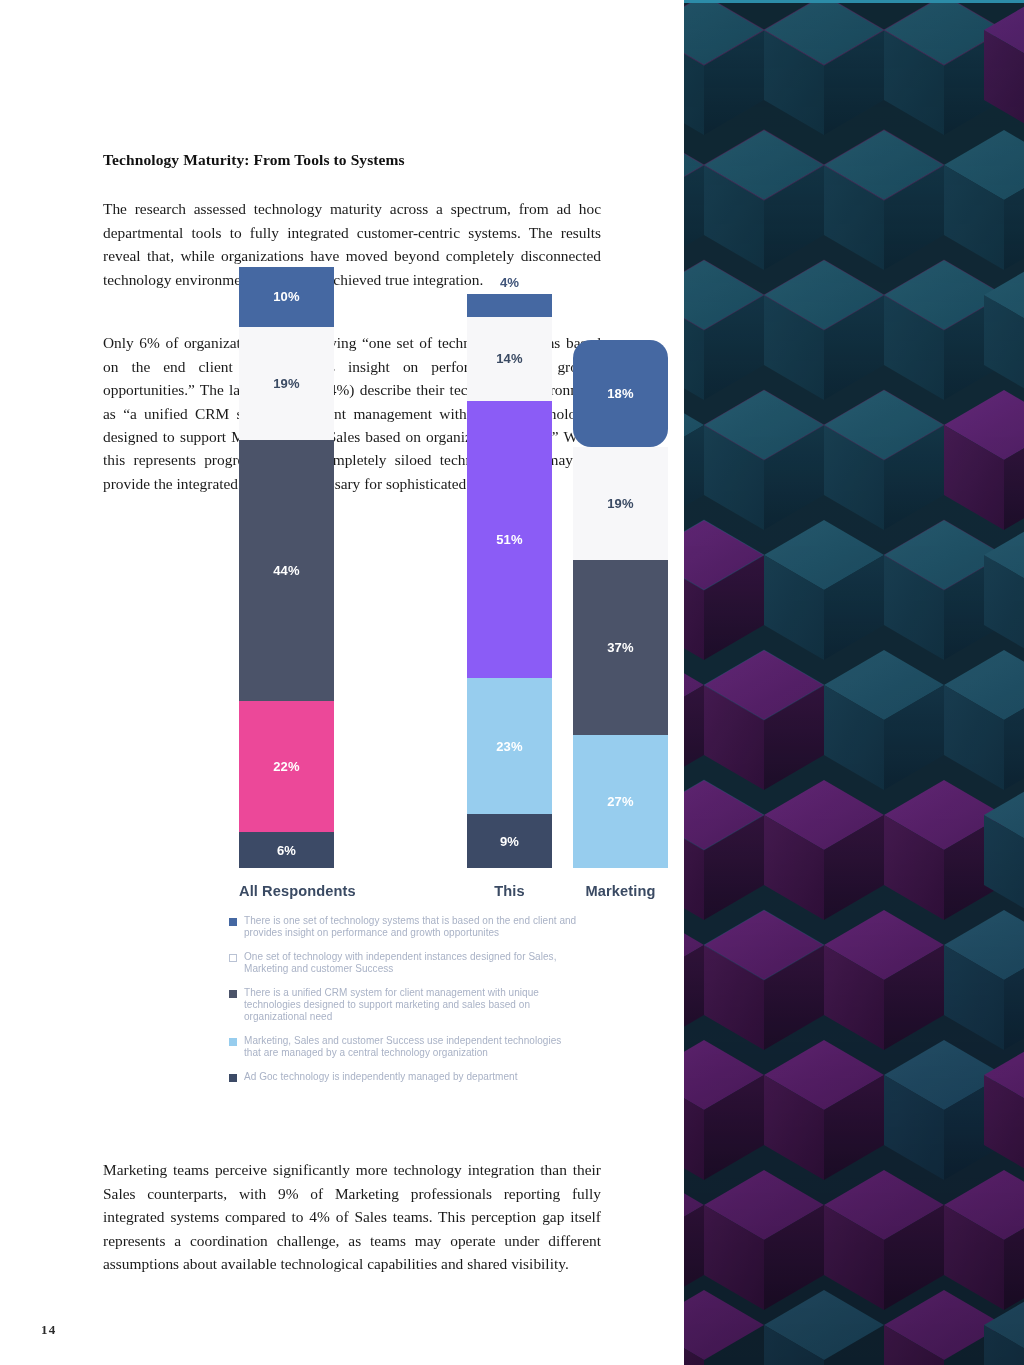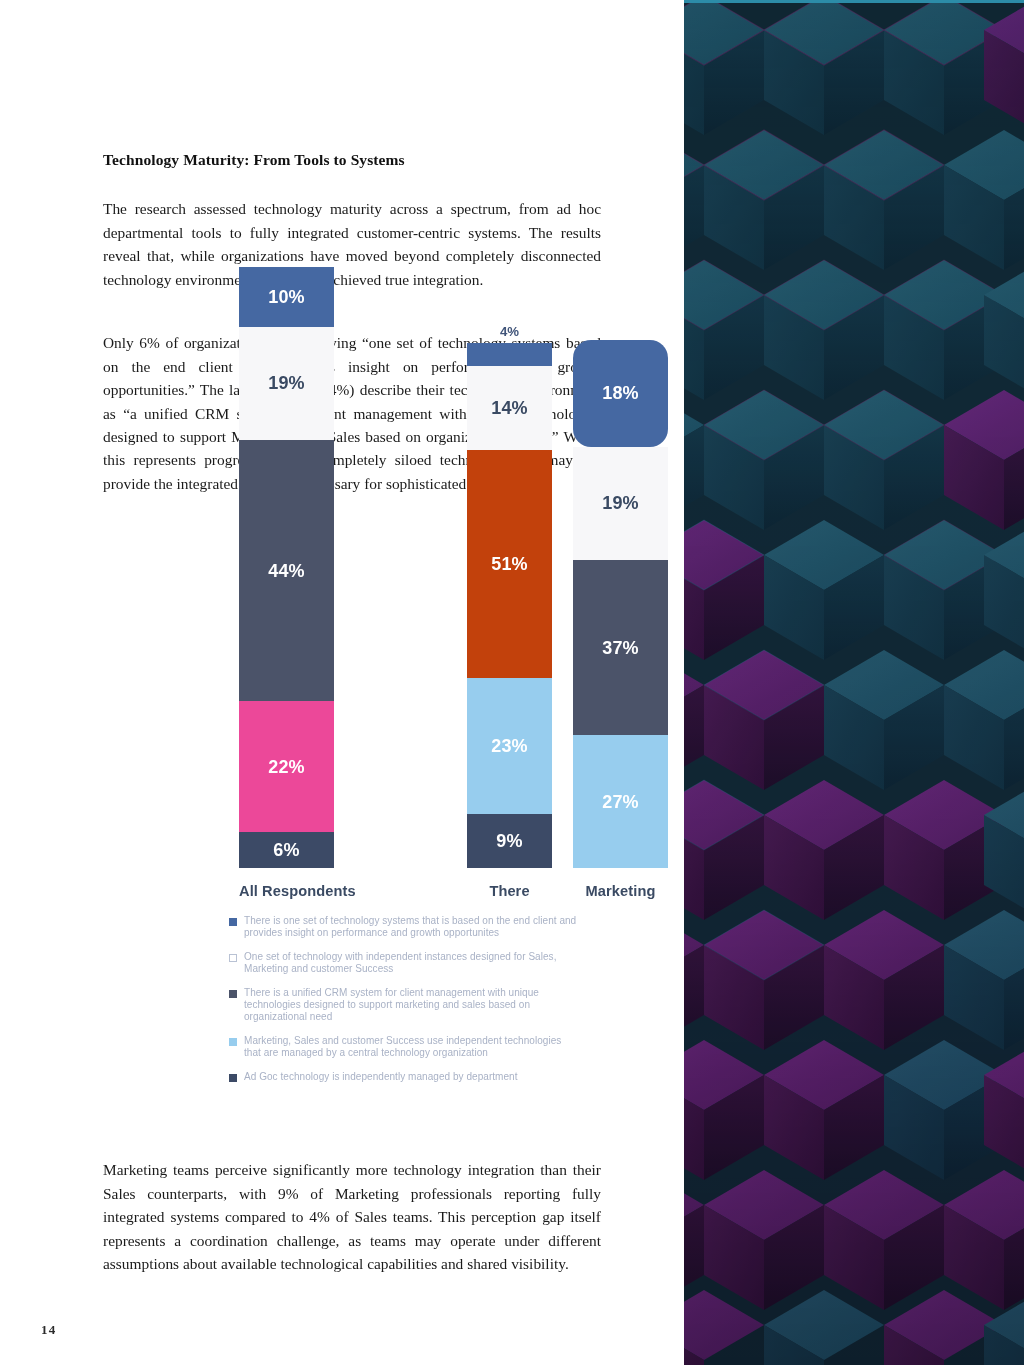--- a/index.html
+++ b/index.html
@@ -57,21 +57,21 @@
   }
   .plot{position:absolute;left:0;top:0;width:480px;height:390px;}
   .bar-col{position:absolute;bottom:37px;}
   .seg{
     position:relative;width:100%;
     display:flex;align-items:center;justify-content:center;
     box-sizing:border-box;
   }
   .seg-label{
     font-family:"Liberation Sans", sans-serif;
-    font-weight:bold;font-size:18px;line-height:1;
+    font-weight:bold;font-size:13px;line-height:1;
     letter-spacing:0.2px;
   }
   .lab-light{color:#ffffff;}
   .lab-dark{color:#3a4a63;}
   .ext-label{
     position:absolute;width:100%;text-align:center;
     font-family:"Liberation Sans", sans-serif;
     font-weight:bold;font-size:13.2px;color:#41557a;
   }
   .cat-label{
@@ -441,30 +441,30 @@
           </div>
           <div class="cat-label" style="left: 0px; position: absolute; bottom: -31px;">All Respondents</div>
         </div>
         <div class="bar-col" style="left: 254px; width: 85px;">
           <div class="seg" style="height: 23.8px; background: rgb(69, 104, 162);">
             <div class="ext-label" style="top: -19px;">4%</div>
           </div>
           <div class="seg" style="height: 83.3px; background: rgb(247, 247, 249); align-items: center;">
             <span class="seg-label lab-dark">14%</span>
           </div>
-          <div class="seg" style="height: 228px; background: #c2410c;">
+          <div class="seg" style="height: 277px; background: #8b5cf6;">
             <span class="seg-label lab-light">51%</span>
           </div>
           <div class="seg" style="height: 136.85px; background: rgb(151, 205, 238);">
             <span class="seg-label lab-light">23%</span>
           </div>
           <div class="seg" style="height: 53.55px; background: rgb(60, 74, 102);">
             <span class="seg-label lab-light">9%</span>
           </div>
-          <div class="cat-label" style="left: 0px; position: absolute; bottom: -31px;">There</div>
+          <div class="cat-label" style="left: 0px; position: absolute; bottom: -31px;">This</div>
         </div>
         <div class="bar-col" style="left: 360px; width: 95px;">
           <div class="seg" style="height: 107.1px; background: rgb(69, 104, 162); border-radius: 18px;">
             <span class="seg-label lab-light">18%</span>
           </div>
           <div class="seg" style="height: 113.05px; background: rgb(247, 247, 249);">
             <span class="seg-label lab-dark">19%</span>
           </div>
           <div class="seg" style="height: 175px; background: rgb(75, 83, 105);">
             <span class="seg-label lab-light">37%</span>

